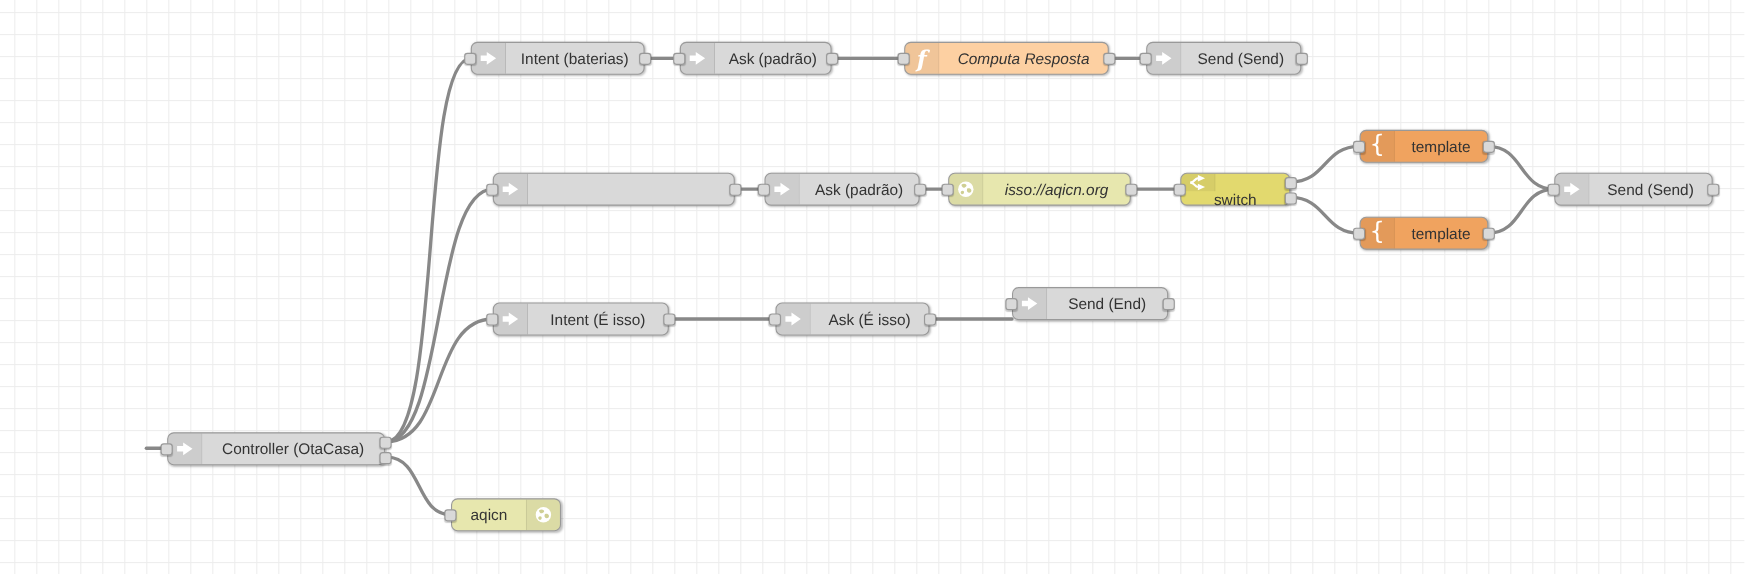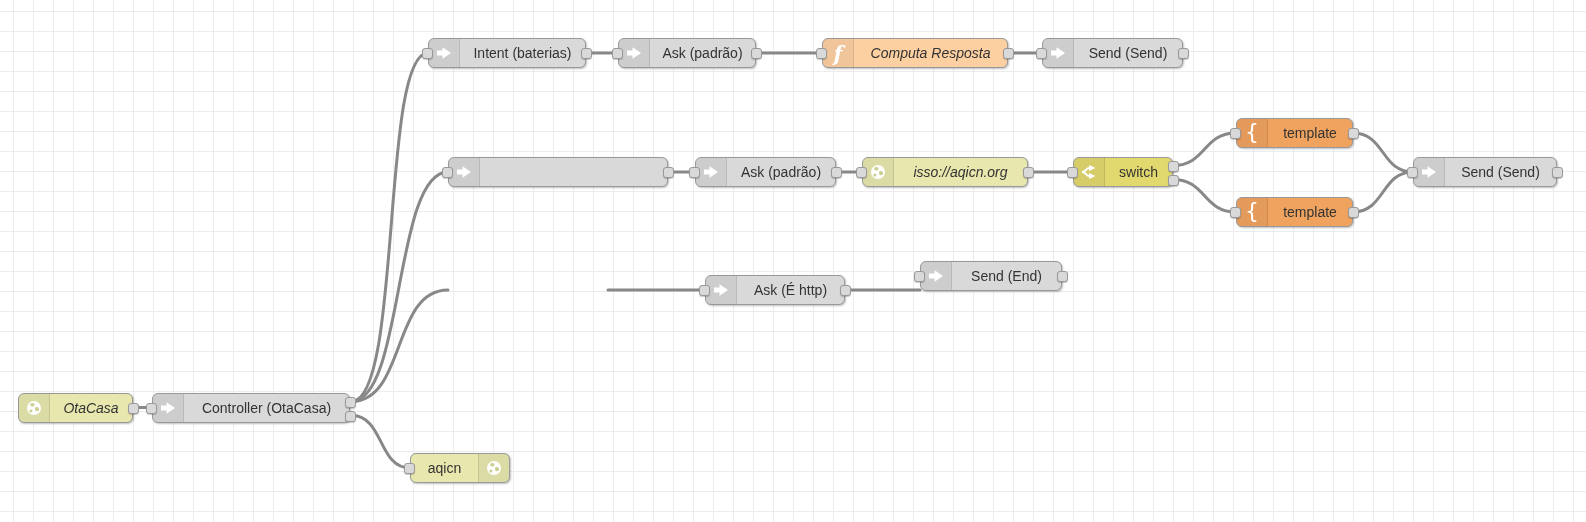--- a/index.html
+++ b/index.html
@@ -22,21 +22,21 @@
     position:absolute;z-index:2;
     height:30px;box-sizing:border-box;
     border:1px solid #999999;border-radius:6px;
     display:flex;align-items:stretch;
     box-shadow:1px 1px 2px rgba(0,0,0,0.25);
     cursor:pointer;
   }
   .n-gray{background:#d9d9d9;}
   .n-func{background:#fdd0a2;}
   .n-tmpl{background:#f0a35f;}
-  .n-switch{background:#e2d96e;}
+  .n-switch{background:#e2d96e;flex-direction:column;}
   .n-yellow{background:#e7e7ae;}
 
   .ibox{
     width:30px;flex:none;
     display:flex;align-items:center;justify-content:center;
     background:rgba(0,0,0,0.05);
     border-right:1px solid rgba(0,0,0,0.10);
     border-radius:5px 0 0 5px;
   }
   .ibox.right{
@@ -84,30 +84,20 @@
     <path d="M836,172 L862,172"></path>
     <path d="M1028,172 L1073,172"></path>
     <path d="M1173,165.5 C1206,165.5 1203,133 1236,133"></path>
     <path d="M1173,179.5 C1206,179.5 1203,212 1236,212"></path>
     <path d="M1353,133 C1385,133 1381,172 1413,172"></path>
     <path d="M1353,212 C1385,212 1381,172 1413,172"></path>
     <path d="M608,290 L705,290"></path>
     <path d="M845,290 L920,290"></path>
   </svg>
 
-  <div class="node n-yellow it" style="left:18px;top:393px;width:115px">
-    <span class="ibox">
-      <svg width="16" height="16" viewBox="0 0 16 16">
-          <circle cx="8" cy="8" r="7" fill="#fff"></circle>
-          <path fill="#cfcf93" d="M4 4c1.5-1.2 3.2-1.2 4.2-.2 1 .9.4 2.1-1.1 2.6C5.5 7 4.4 6 4 4zM9.6 7.2c1.5-.5 3 .1 3.4 1.5.4 1.3-.6 2.5-2 2.5-1.2 0-2-1-2-2 0-.8.2-1.7.6-2zM5 9.4c1 0 1.7.8 1.4 1.9-.2 1-1.2 1.6-2.1 1.2-1-.5-1.2-1.7-.7-2.4.4-.5.8-.7 1.4-.7z"></path>
-        </svg>
-    </span>
-    <span class="nlabel">OtaCasa</span>
-    <span class="port pout"></span>
-  </div>
 
   <div class="node n-gray" style="left:152px;top:393px;width:198px">
     <span class="ibox">
       <svg width="16" height="16" viewBox="0 0 16 16">
           <path d="M1 5.5h5.5V2.2L15 8l-8.5 5.8v-3.3H1z" fill="#fff"></path>
         </svg>
     </span>
     <span class="nlabel">Controller (OtaCasa)</span>
     <span class="port pin"></span>
     <span class="port pout1"></span>
@@ -228,28 +218,38 @@
     <span class="ibox">
       <svg width="16" height="16" viewBox="0 0 16 16">
           <path d="M1 5.5h5.5V2.2L15 8l-8.5 5.8v-3.3H1z" fill="#fff"></path>
         </svg>
     </span>
     <span class="nlabel">Send (Send)</span>
     <span class="port pin"></span>
     <span class="port pout"></span>
   </div>
 
+  <div class="node n-gray" style="left:448px;top:275px;width:160px">
+    <span class="ibox">
+      <svg width="16" height="16" viewBox="0 0 16 16">
+          <path d="M1 5.5h5.5V2.2L15 8l-8.5 5.8v-3.3H1z" fill="#fff"></path>
+        </svg>
+    </span>
+    <span class="nlabel">Intent (É isso)</span>
+    <span class="port pin"></span>
+    <span class="port pout"></span>
+  </div>
 
   <div class="node n-gray" style="left:705px;top:275px;width:140px">
     <span class="ibox">
       <svg width="16" height="16" viewBox="0 0 16 16">
           <path d="M1 5.5h5.5V2.2L15 8l-8.5 5.8v-3.3H1z" fill="#fff"></path>
         </svg>
     </span>
-    <span class="nlabel">Ask (É http)</span>
+    <span class="nlabel">Ask (É isso)</span>
     <span class="port pin"></span>
     <span class="port pout"></span>
   </div>
 
   <div class="node n-gray" style="left:920px;top:261px;width:142px">
     <span class="ibox">
       <svg width="16" height="16" viewBox="0 0 16 16">
           <path d="M1 5.5h5.5V2.2L15 8l-8.5 5.8v-3.3H1z" fill="#fff"></path>
         </svg>
     </span>

